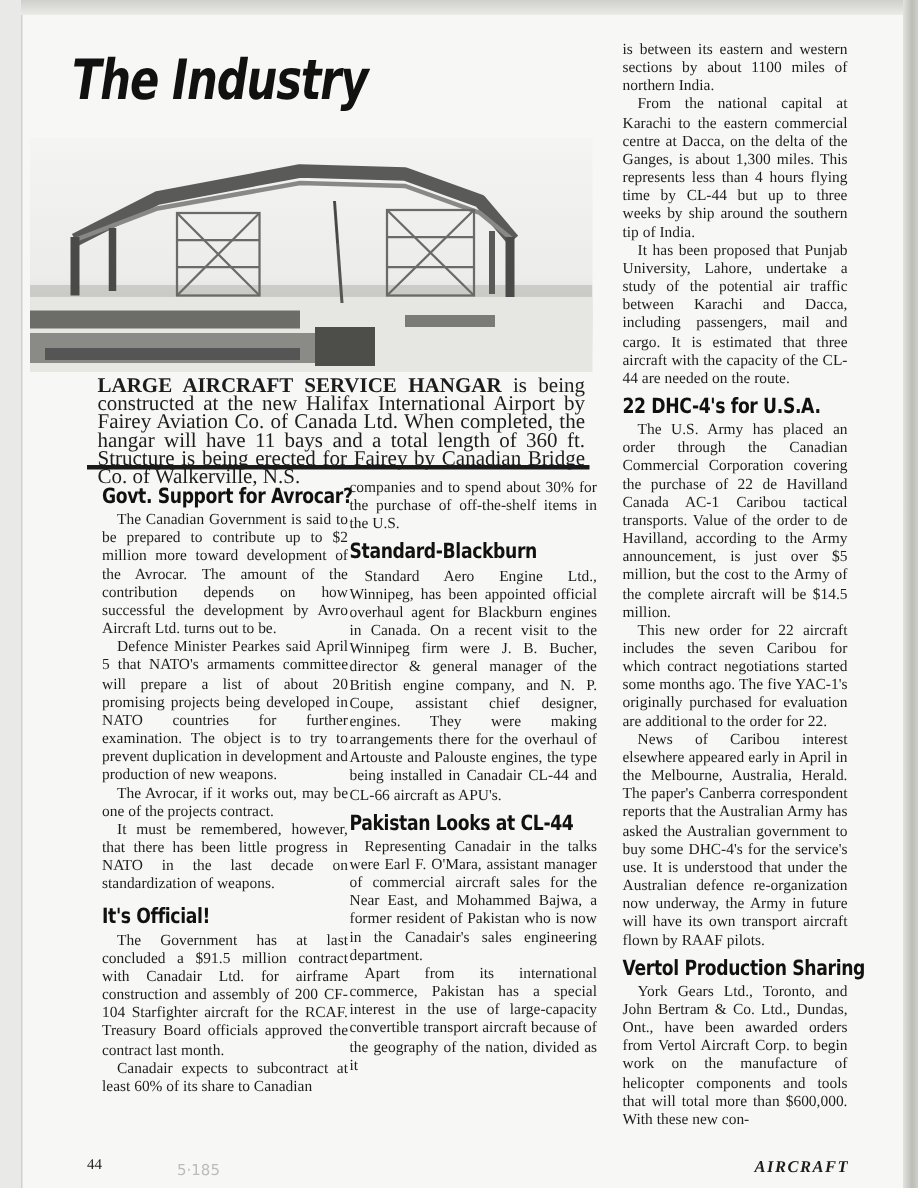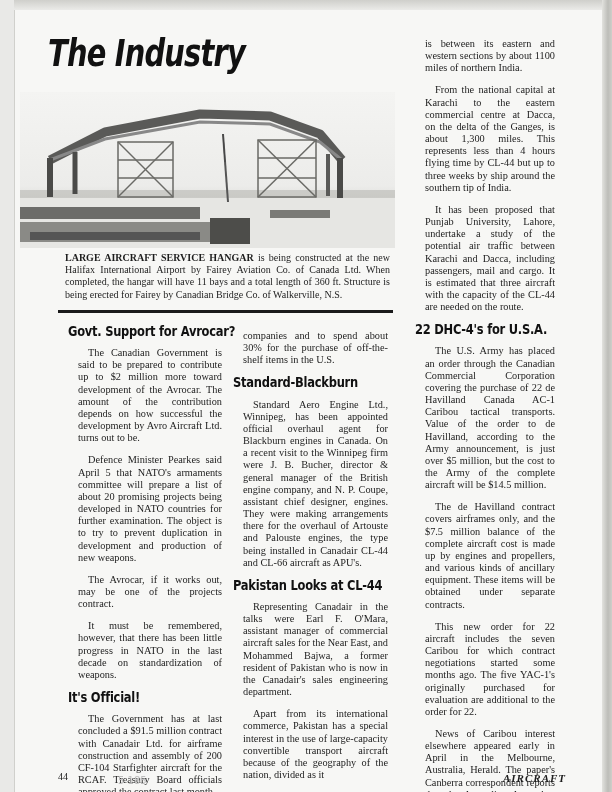--- a/index.html
+++ b/index.html
@@ -26,30 +26,30 @@
       font-size: 37px; letter-spacing: -1px; color: #111;
       transform: scaleX(0.78); transform-origin: left top;
     }
     .photo {
       position: absolute; left: 20px; top: 92px; width: 375px; height: 156px;
       background: linear-gradient(#f4f4f2 0%, #ececea 60%, #d8d8d4 75%, #eeeeec 100%);
       overflow: hidden;
     }
     .caption {
       position: absolute; left: 65px; top: 252px; width: 325px;
-      font-size: 10px; line-height: 12.2px; text-align: justify;
+      font-size: 14px; line-height: 12.2px; text-align: justify;
     }
     .caption b { font-weight: bold; }
     .rule {
       position: absolute; left: 58px; top: 310px; width: 335px; height: 3px; background: #1a1a1a;
     }
     .col {
       position: absolute; font-size: 10.3px; line-height: 12.15px; text-align: justify;
     }
-    .col p { margin: 10px; text-indent: 10px; }
+    .col p { margin: 0; text-indent: 10px; }
     .col h2 {
       margin: 6px 0 4px 0; font-family: "DejaVu Sans", sans-serif; font-weight: bold;
       font-size: 14px; letter-spacing: -0.3px; color: #111; white-space: nowrap;
       transform: scaleX(0.82); transform-origin: left center;
     }
     .col1 { left: 68px; top: 325px; width: 164px; }
     .col2 { left: 233px; top: 320px; width: 165px; }
     .col3 { left: 415px; top: 28px; width: 150px; }
     .pageno { position: absolute; left: 58px; top: 771px; font-size: 10px; font-weight: normal; }
     .footer { position: absolute; left: 503px; top: 772px; font-size: 11px; font-style: italic; font-weight: bold; letter-spacing: 1px; }
@@ -125,21 +125,20 @@
   <p>Representing Canadair in the talks were Earl F. O'Mara, assistant manager of commercial aircraft sales for the Near East, and Mohammed Bajwa, a former resident of Pakistan who is now in the Canadair's sales engineering department.</p>
   <p>Apart from its international commerce, Pakistan has a special interest in the use of large-capacity convertible transport aircraft because of the geography of the nation, divided as it</p>
 </div>
 
 <div class="col col3">
   <p style="text-indent:0">is between its eastern and western sections by about 1100 miles of northern India.</p>
   <p>From the national capital at Karachi to the eastern commercial centre at Dacca, on the delta of the Ganges, is about 1,300 miles. This represents less than 4 hours flying time by CL-44 but up to three weeks by ship around the southern tip of India.</p>
   <p>It has been proposed that Punjab University, Lahore, undertake a study of the potential air traffic between Karachi and Dacca, including passengers, mail and cargo. It is estimated that three aircraft with the capacity of the CL-44 are needed on the route.</p>
   <h2>22 DHC-4's for U.S.A.</h2>
   <p>The U.S. Army has placed an order through the Canadian Commercial Corporation covering the purchase of 22 de Havilland Canada AC-1 Caribou tactical transports. Value of the order to de Havilland, according to the Army announcement, is just over $5 million, but the cost to the Army of the complete aircraft will be $14.5 million.</p>
-  <p>The de Havilland contract covers airframes only, and the $7.5 million balance of the complete aircraft cost is made up by engines and propellers, and various kinds of ancillary equipment. These items will be obtained under separate contracts.</p>
   <p>This new order for 22 aircraft includes the seven Caribou for which contract negotiations started some months ago. The five YAC-1's originally purchased for evaluation are additional to the order for 22.</p>
   <p>News of Caribou interest elsewhere appeared early in April in the Melbourne, Australia, Herald. The paper's Canberra correspondent reports that the Australian Army has asked the Australian government to buy some DHC-4's for the service's use. It is understood that under the Australian defence re-organization now underway, the Army in future will have its own transport aircraft flown by RAAF pilots.</p>
   <h2>Vertol Production Sharing</h2>
   <p>York Gears Ltd., Toronto, and John Bertram &amp; Co. Ltd., Dundas, Ont., have been awarded orders from Vertol Aircraft Corp. to begin work on the manufacture of helicopter components and tools that will total more than $600,000. With these new con-</p>
 </div>
 
 <div class="pageno">44</div>
 <div class="stamp">5·185</div>
 <div class="footer">AIRCRAFT</div>
 

